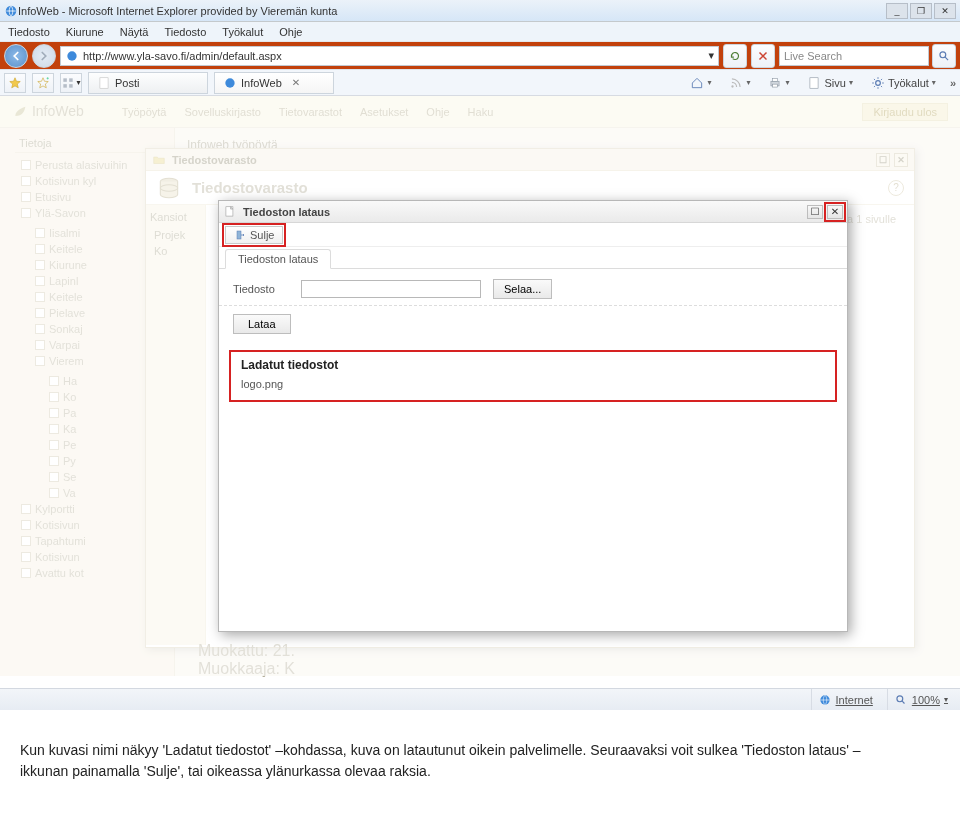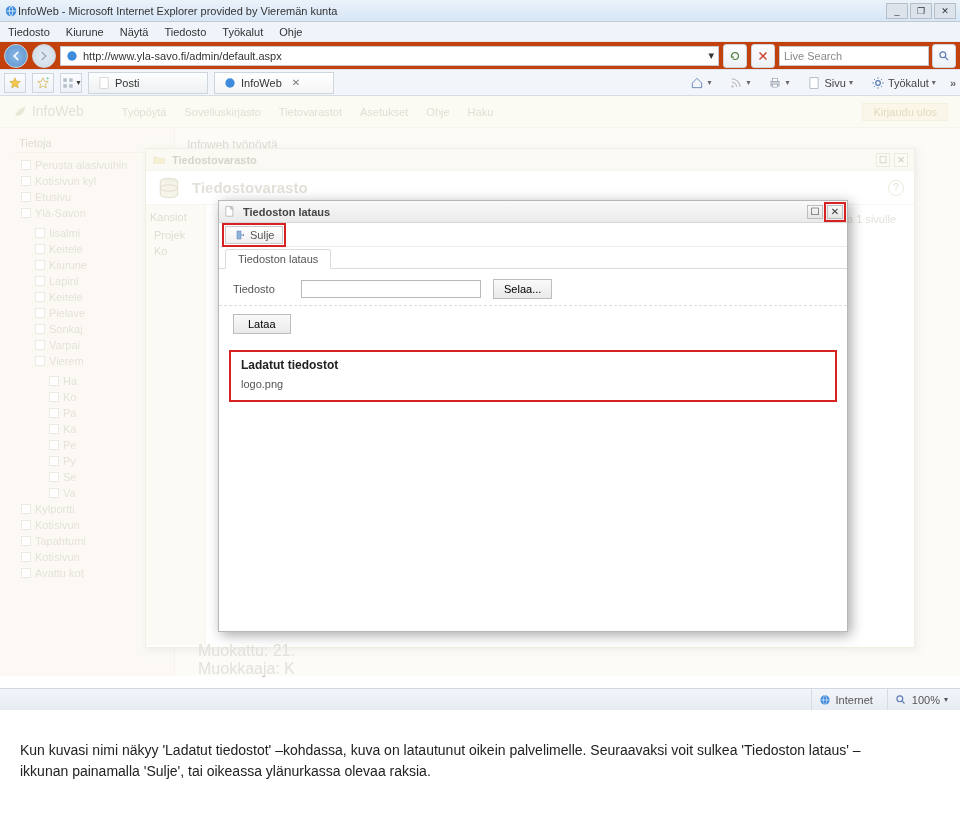--- a/index.html
+++ b/index.html
@@ -336,20 +336,21 @@
   .statusbar {
     position: absolute; left:0; right:0; bottom:0;
     height: 22px;
     background: linear-gradient(#f2f5f9,#e7ecf3);
     border-top: 1px solid #d3d8e0;
     display:flex; align-items:flex-start;
     padding: 0 6px;
     gap: 8px;
     font-size: 11px;
     color: #555;
+    text-decoration: underline;
   }
   .statusbar .stat-item { display:flex; align-items:center; gap:4px; padding:0 6px; border-left:1px solid #d7dce4; height:100%;}
   .statusbar .spacer{flex:1;}
   
   .caption {
     width: 920px;
     padding: 30px 20px 10px 20px;
     font-family: "Helvetica Neue", Arial, sans-serif;
     font-size: 14px;
     color: #222;

